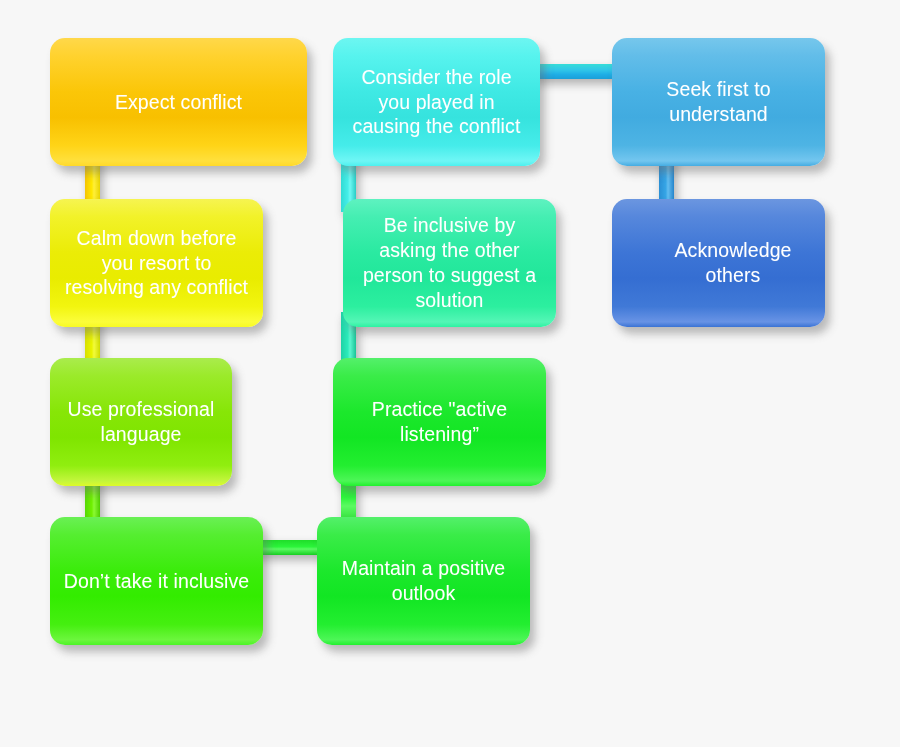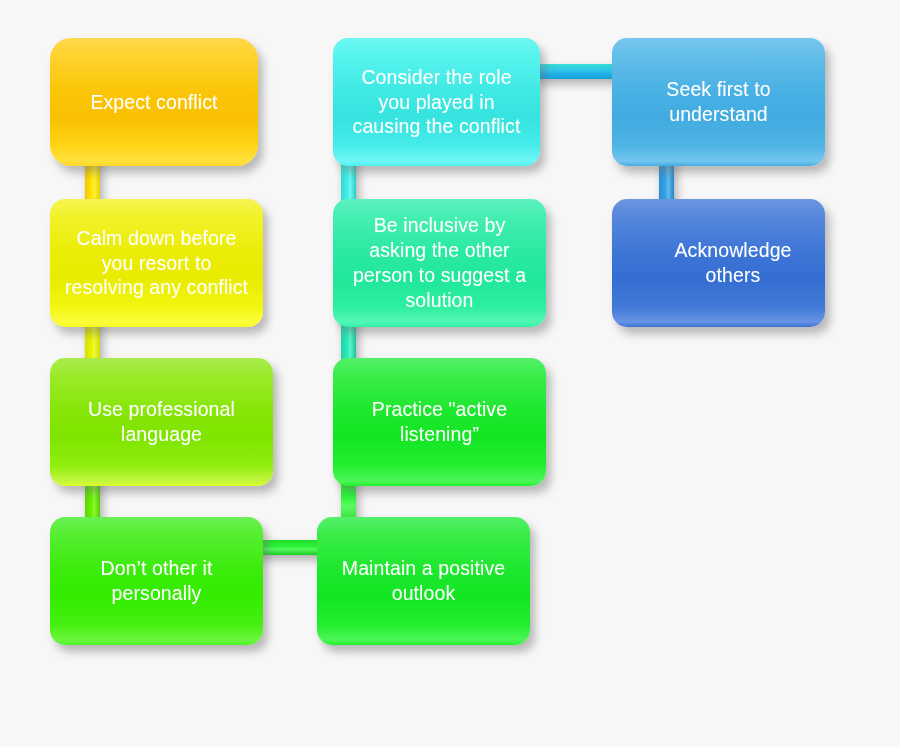--- a/index.html
+++ b/index.html
@@ -140,41 +140,41 @@
   <div class="connector vert conn-cyan-a" style="left:341px; top:150px; height:62px;"></div>
 
   <div class="connector vert conn-cyan-b" style="left:341px; top:312px; height:62px;"></div>
 
   <div class="connector vert conn-green-b" style="left:341px; top:470px; height:60px;"></div>
 
   <div class="connector horiz conn-cyan-to-blue" style="left:531px; top:64px; width:95px;"></div>
 
   <div class="connector vert conn-blue" style="left:659px; top:150px; height:62px;"></div>
 
-  <div class="node fill-amber" style="left:50px; top:38px; width:208px; height:128px;border-radius:21px;">
+  <div class="node fill-amber" style="left:50px; top:38px; width:257px; height:128px;">
     <span class="label">Expect conflict</span>
   </div>
 
   <div class="node fill-yellow" style="left:50px; top:199px; width:213px; height:128px;align-items:center;">
     <span class="label">Calm down before you resort to resolving any conflict</span>
   </div>
 
-  <div class="node fill-yellowgreen" style="left:50px; top:358px; width:223px; height:128px;">
+  <div class="node fill-yellowgreen" style="left:50px; top:358px; width:182px; height:128px;">
     <span class="label">Use professional language</span>
   </div>
 
   <div class="node fill-green" style="left:50px; top:517px; width:213px; height:128px;">
-    <span class="label">Don’t other it personally</span>
+    <span class="label">Don’t take it inclusive</span>
   </div>
 
   <div class="node fill-cyan" style="left:333px; top:38px; width:207px; height:128px;">
     <span class="label">Consider the role you played in causing the conflict</span>
   </div>
 
-  <div class="node fill-springgreen" style="left:333px; top:199px; width:213px; height:128px;">
+  <div class="node fill-springgreen" style="left:343px; top:199px; width:213px; height:128px;">
     <span class="label">Be inclusive by asking the other person to suggest a solution</span>
   </div>
 
   <div class="node fill-emerald" style="left:333px; top:358px; width:213px; height:128px;">
     <span class="label">Practice "active listening”</span>
   </div>
 
   <div class="node fill-emerald" style="left:317px; top:517px; width:213px; height:128px;">
     <span class="label">Maintain a positive outlook</span>
   </div>

